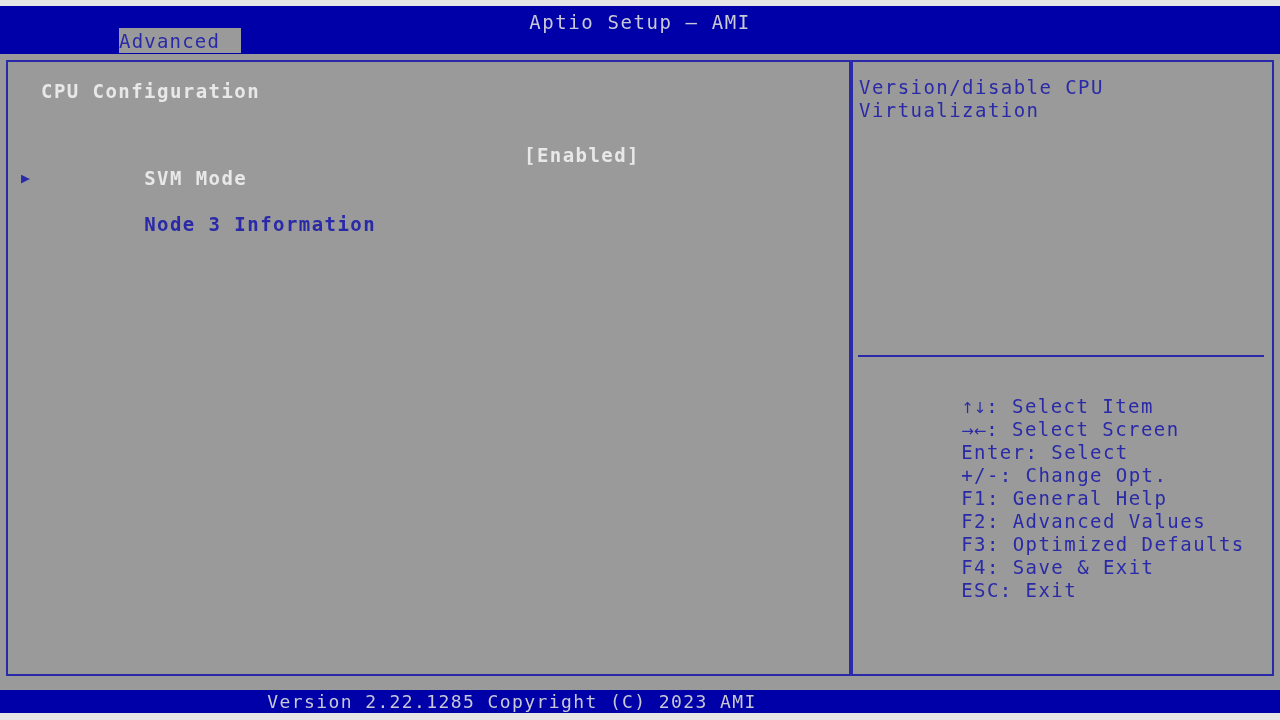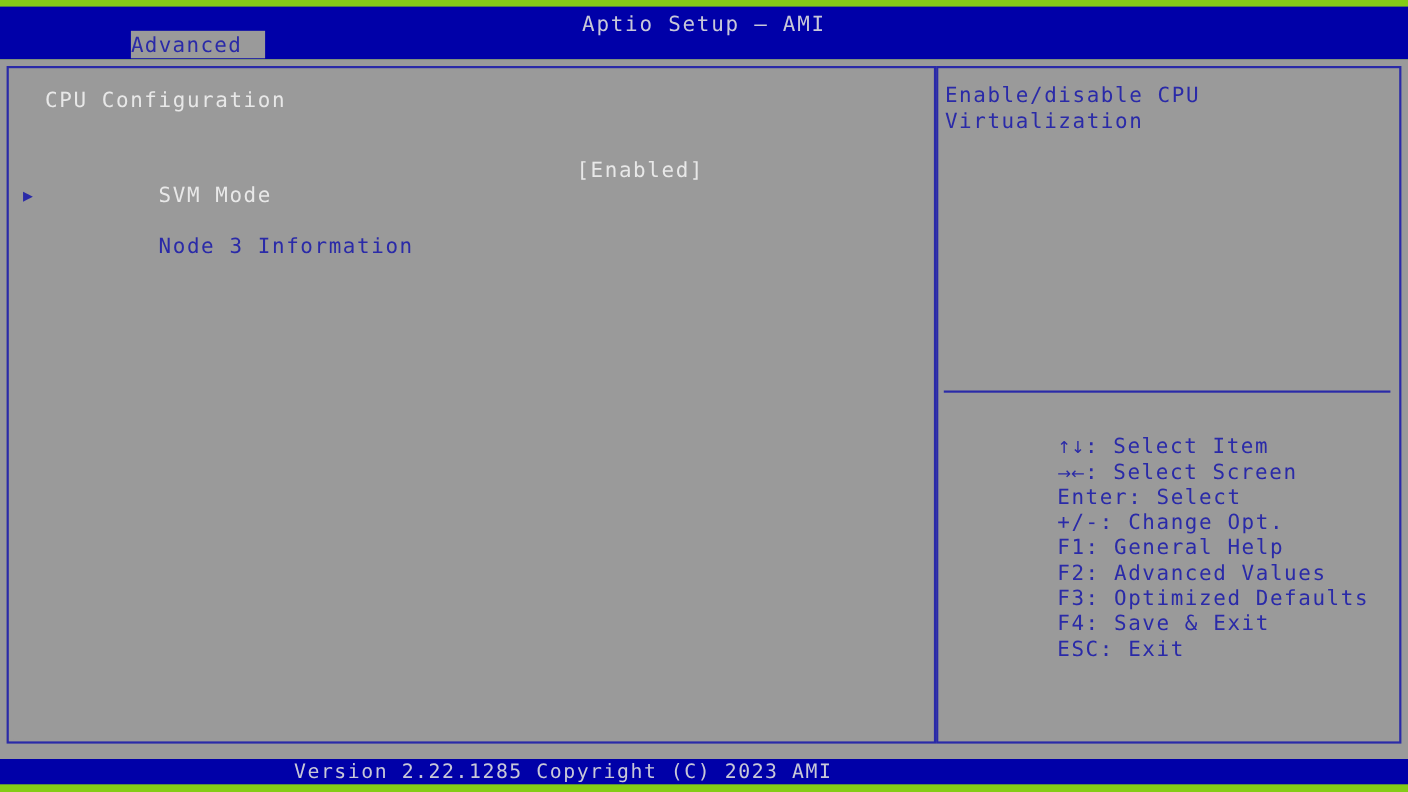--- a/index.html
+++ b/index.html
@@ -10,21 +10,21 @@
   body {
     width: 1280px;
     height: 720px;
     overflow: hidden;
     font-family: "DejaVu Sans Mono", "Liberation Mono", monospace;
   }
   .screen {
     position: relative;
     width: 1280px;
     height: 720px;
-    background: #84cc16;
+    background: #e5e5e5;
   }
 
   
   .titlebar {
     position: absolute;
     left: 0;
     top: 6px;
     width: 1280px;
     height: 48px;
     background: #0000a8;
@@ -70,20 +70,21 @@
   
   .left-panel {
     position: absolute;
     left: 6px;
     top: 60px;
     width: 845px;
     height: 616px;
     border: 2px solid #2a2aa8;
     box-sizing: border-box;
     background: #9a9a9a;
+    font-weight: bold;
   }
   
   .left-panel::after {
     content: "";
     position: absolute;
     left: 2px;
     top: 2px;
     width: 2px;
     height: calc(100% - 4px);
     background: #9a9a9a;
@@ -246,21 +247,21 @@
       <div class="sub-row">
         <span class="bullet">▶</span>
         <span>Node 3 Information</span>
       </div>
 
     </div>
   </div>
 
   <div class="right-panel">
 
-    <div class="rp-help">Enable/disable CPU
+    <div class="rp-help">Version/disable CPU
 Virtualization</div>
 
     <div class="rp-divider"></div>
 
     <div class="rp-keys">
 
       <div class="key-row">
         <span class="arrow-glyph">↑↓</span><span>: </span><span>Select Item</span>
       </div>
 

